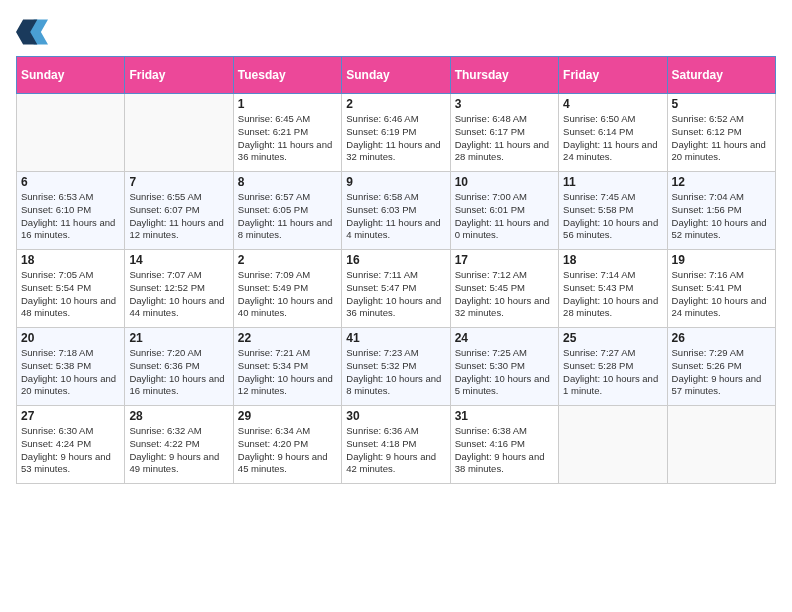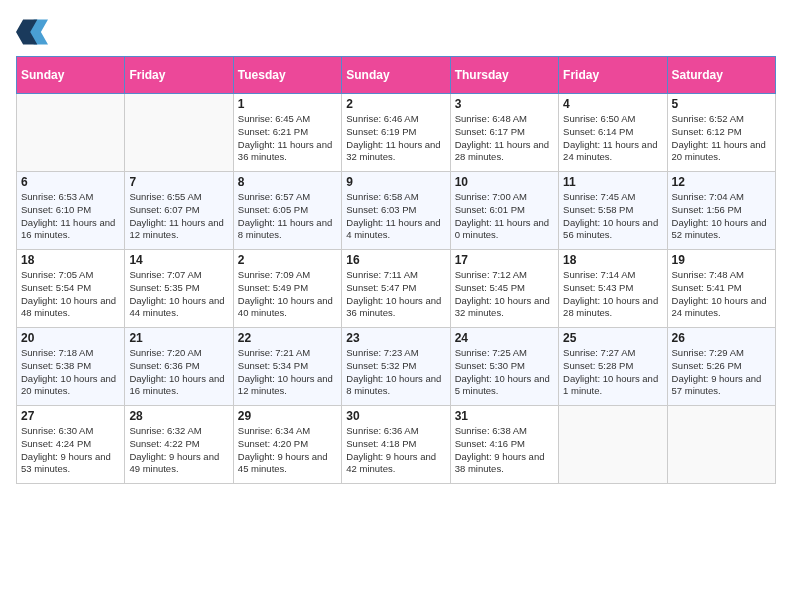--- a/index.html
+++ b/index.html
@@ -225,21 +225,21 @@
           <td>
             <span class="day-number">18</span>
             <div class="day-info">Sunrise: 7:05 AM
 Sunset: 5:54 PM
 Daylight: 10 hours
 and 48 minutes.</div>
           </td>
           <td>
             <span class="day-number">14</span>
             <div class="day-info">Sunrise: 7:07 AM
-Sunset: 5:35 PM
+Sunset: 12:52 PM
 Daylight: 10 hours
 and 44 minutes.</div>
           </td>
           <td>
             <span class="day-number">2</span>
             <div class="day-info">Sunrise: 7:09 AM
 Sunset: 5:49 PM
 Daylight: 10 hours
 and 40 minutes.</div>
           </td>
@@ -259,21 +259,21 @@
           </td>
           <td>
             <span class="day-number">18</span>
             <div class="day-info">Sunrise: 7:14 AM
 Sunset: 5:43 PM
 Daylight: 10 hours
 and 28 minutes.</div>
           </td>
           <td>
             <span class="day-number">19</span>
-            <div class="day-info">Sunrise: 7:48 AM
+            <div class="day-info">Sunrise: 7:16 AM
 Sunset: 5:41 PM
 Daylight: 10 hours
 and 24 minutes.</div>
           </td>
         </tr>
         <tr>
           <td>
             <span class="day-number">20</span>
             <div class="day-info">Sunrise: 7:18 AM
 Sunset: 5:38 PM
@@ -288,21 +288,21 @@
 and 16 minutes.</div>
           </td>
           <td>
             <span class="day-number">22</span>
             <div class="day-info">Sunrise: 7:21 AM
 Sunset: 5:34 PM
 Daylight: 10 hours
 and 12 minutes.</div>
           </td>
           <td>
-            <span class="day-number">23</span>
+            <span class="day-number">41</span>
             <div class="day-info">Sunrise: 7:23 AM
 Sunset: 5:32 PM
 Daylight: 10 hours
 and 8 minutes.</div>
           </td>
           <td>
             <span class="day-number">24</span>
             <div class="day-info">Sunrise: 7:25 AM
 Sunset: 5:30 PM
 Daylight: 10 hours

